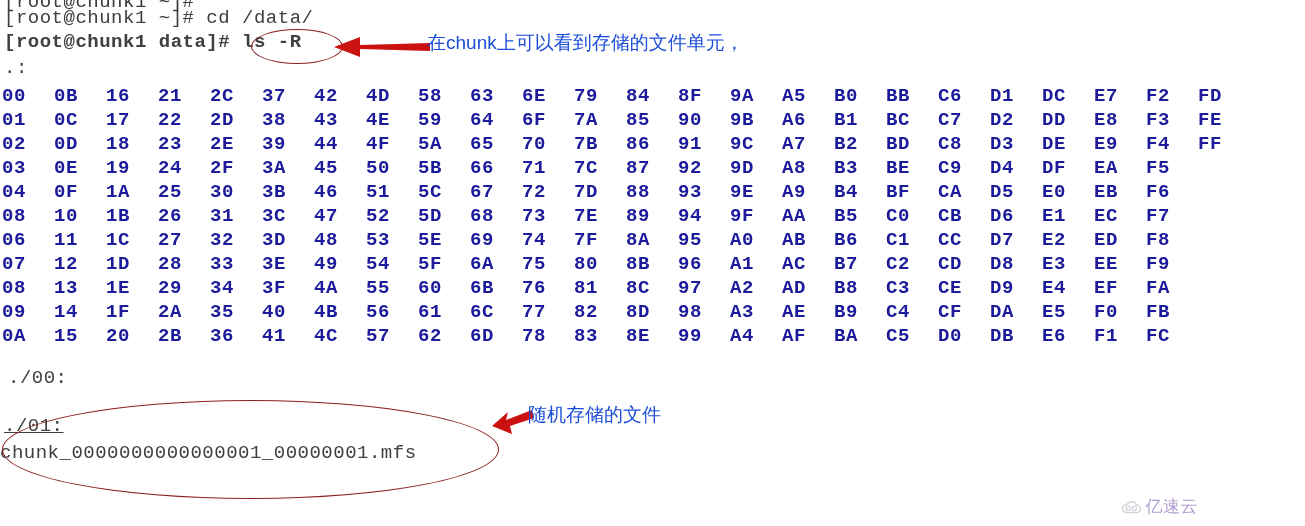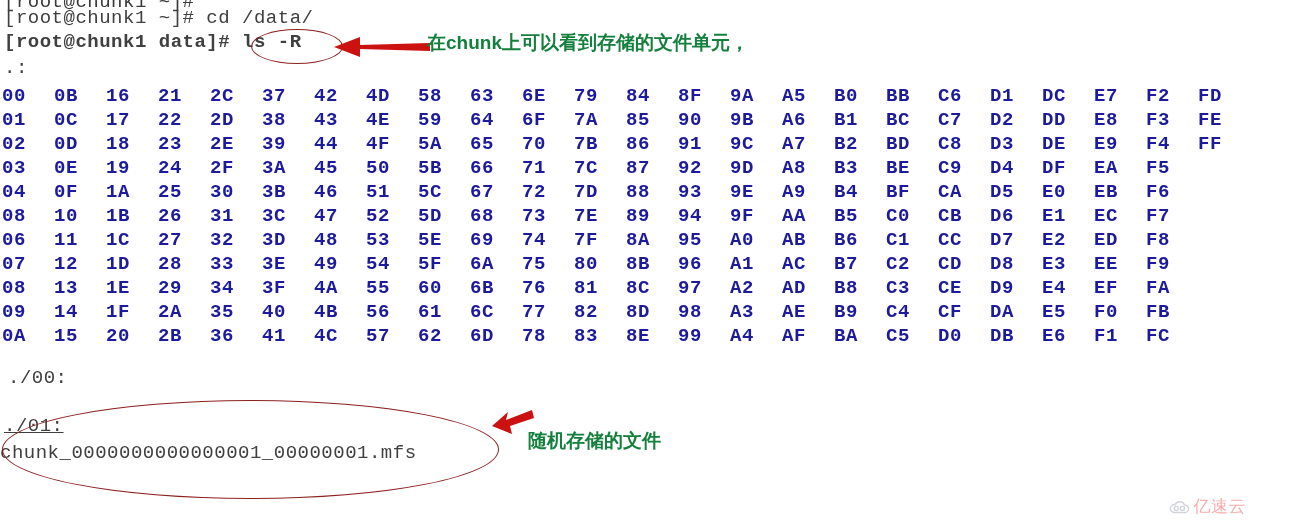--- a/index.html
+++ b/index.html
@@ -13,21 +13,20 @@
     position: relative;
     overflow: hidden;
     font-family: "Liberation Mono", "DejaVu Sans Mono", monospace;
   }
 
   #stage {
     position: absolute;
     left: 0; top: 0;
     width: 1208px;
     height: 526px;
-    padding-left: 48px;
   }
 
   
   .term-line {
     position: absolute;
     white-space: pre;
     font-family: "Liberation Mono", "DejaVu Sans Mono", monospace;
     font-size: 19px;
     line-height: 24px;
     color: #404040;
@@ -66,26 +65,25 @@
     color: #1b1b9c;
     letter-spacing: 0.5px;
     white-space: pre;
   }
 
   
   .anno-text {
     position: absolute;
     font-family: "Liberation Sans", "DejaVu Sans", sans-serif;
     font-size: 19px;
-    color: #15803d;
+    color: #1d4ed8;
     white-space: pre;
-    font-weight: bold;
   }
   .anno-1 { top: 30px;  left: 427px; }
-  .anno-2 { top: 428px; left: 528px; text-align: right; }
+  .anno-2 { top: 402px; left: 528px; text-align: right; }
 
   .ellipse {
     position: absolute;
     border: 1.5px solid #8d2020;
     border-radius: 50%;
     background: transparent;
   }
   .ellipse-ls {
     left: 251px;
     top: 29px;
@@ -112,21 +110,21 @@
     right: 10px;
     bottom: 8px;
     display: flex;
     align-items: center;
     gap: 4px;
     opacity: 0.45;
   }
   #watermark .wm-text {
     font-family: "DejaVu Sans", "Liberation Sans", sans-serif;
     font-size: 17px;
-    color: #ef4444;
+    color: #4c1d95;
     letter-spacing: 0.5px;
   }
 </style>
 </head>
 <body>
 
 <div id="stage">
 
   <div class="term-line cut-top">[root@chunk1 ~]#</div>
 

